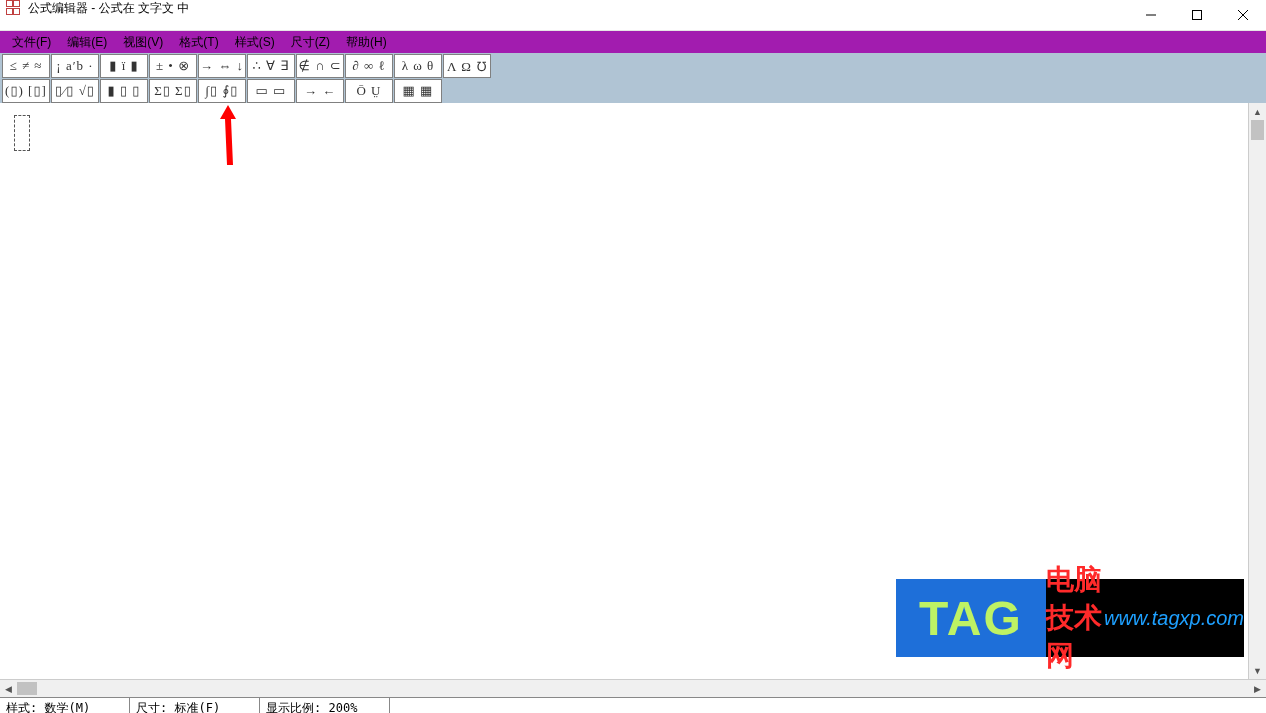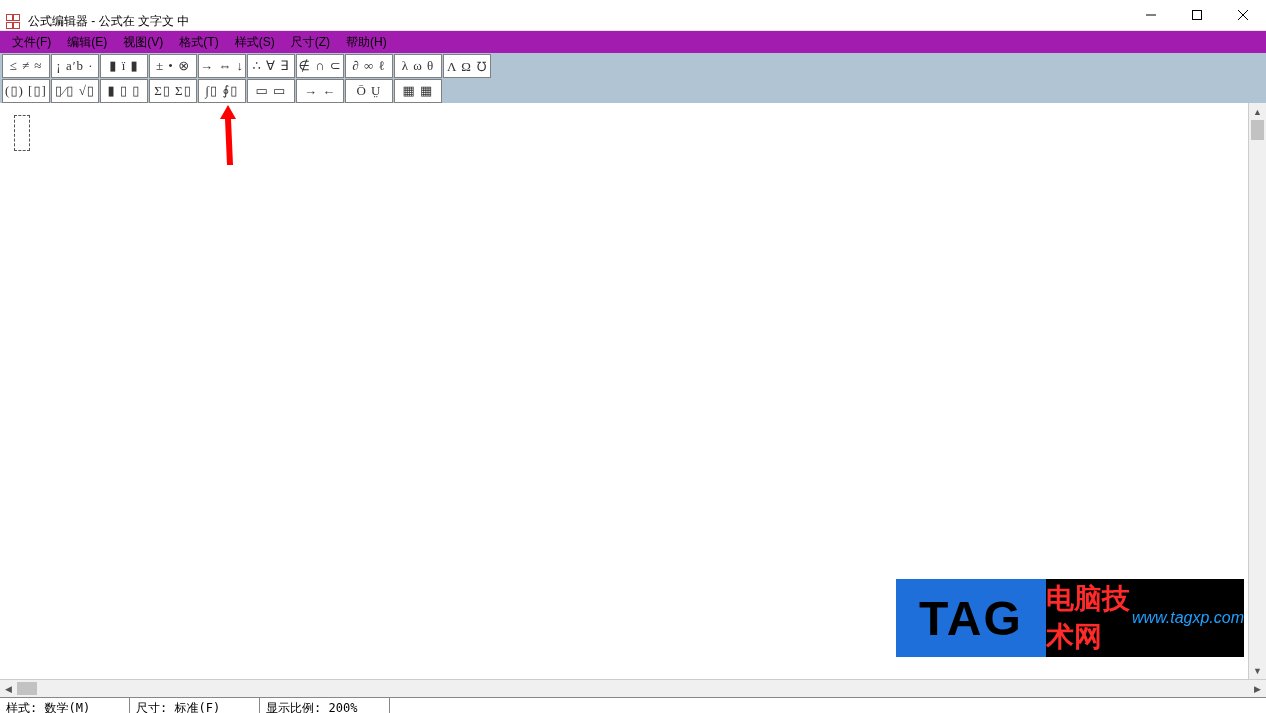--- a/index.html
+++ b/index.html
@@ -1,16 +1,16 @@
 <!DOCTYPE html>
 <html><head>
 <meta charset="utf-8">
 <style>
 html,body{margin:0;padding:0;width:1266px;height:713px;font-family:"Microsoft YaHei","SimSun",sans-serif;font-size:12px;background:#fff;overflow:hidden}
-.title-bar{height:30px;display:flex;align-items:flex-end;background:#fff;border-bottom:1px solid #e5e5e5}
+.title-bar{height:30px;display:flex;align-items:flex-start;background:#fff;border-bottom:1px solid #e5e5e5}
 .app-icon{width:16px;height:16px;margin:0 6px;display:flex;flex-wrap:wrap}
 .app-icon div{width:7px;height:7px;border:1px solid #c04040;box-sizing:border-box}
 .title-text{flex:0 0 auto;color:#000}
 .title-spacer{flex:1}
 .win-btn{width:46px;height:30px;display:flex;align-items:center;justify-content:center;cursor:default}
 .win-btn svg{width:10px;height:10px}
 .menu-bar{height:22px;display:flex;align-items:center;padding:0 4px;background:#a21caf}
 .menu-item{padding:2px 8px;cursor:default}
 .toolbars{background:#b0c4d4}
 .tb-row{height:25px;display:flex;align-items:center;padding:0 2px}
@@ -27,24 +27,24 @@
 .hscroll{height:17px;background:#f0f0f0;border-top:1px solid #ccc;display:flex}
 .hscroll .left,.hscroll .right{width:17px;display:flex;align-items:center;justify-content:center;font-size:9px;color:#555}
 .hscroll .track{flex:1;position:relative}
 .hscroll .thumb{position:absolute;left:0;top:2px;bottom:2px;width:20px;background:#c2c2c2}
 .status-bar{height:20px;border-top:1px solid #888;display:flex;align-items:center;font-family:"SimSun","NSimSun",monospace;font-size:12px;background:#fff}
 .status-cell{border-right:1px solid #888;height:100%;display:flex;align-items:center;padding:0 6px;box-sizing:border-box}
 .status-cell.c1{width:130px}
 .status-cell.c2{width:130px}
 .status-cell.c3{width:130px}
 .watermark{position:absolute;right:4px;bottom:22px;width:348px;height:78px;display:flex;pointer-events:none}
-.wm-tag{background:#1e6fd9;color:#000000;font-weight:900;font-size:48px;font-family:Arial,sans-serif;display:flex;align-items:center;justify-content:center;width:150px;letter-spacing:2px}
+.wm-tag{background:#1e6fd9;color:#bef264;font-weight:900;font-size:48px;font-family:Arial,sans-serif;display:flex;align-items:center;justify-content:center;width:150px;letter-spacing:2px}
 .wm-right{background:#000;flex:1;display:flex;align-items:center;justify-content:center}
 .wm-cn{color:#ff2a2a;font-weight:700;font-size:28px;font-family:"SimHei","Microsoft YaHei"}
-.wm-url{color:#1ea0ff;font-size:16px;font-style:italic;font-family:Arial}
+.wm-url{color:#1ea0ff;font-size:20px;font-style:italic;font-family:Arial}
 </style>
 </head>
 <body>
 
 <div class="title-bar">
   <div class="app-icon">
       <div></div>
       <div></div>
       <div></div>
       <div></div>

